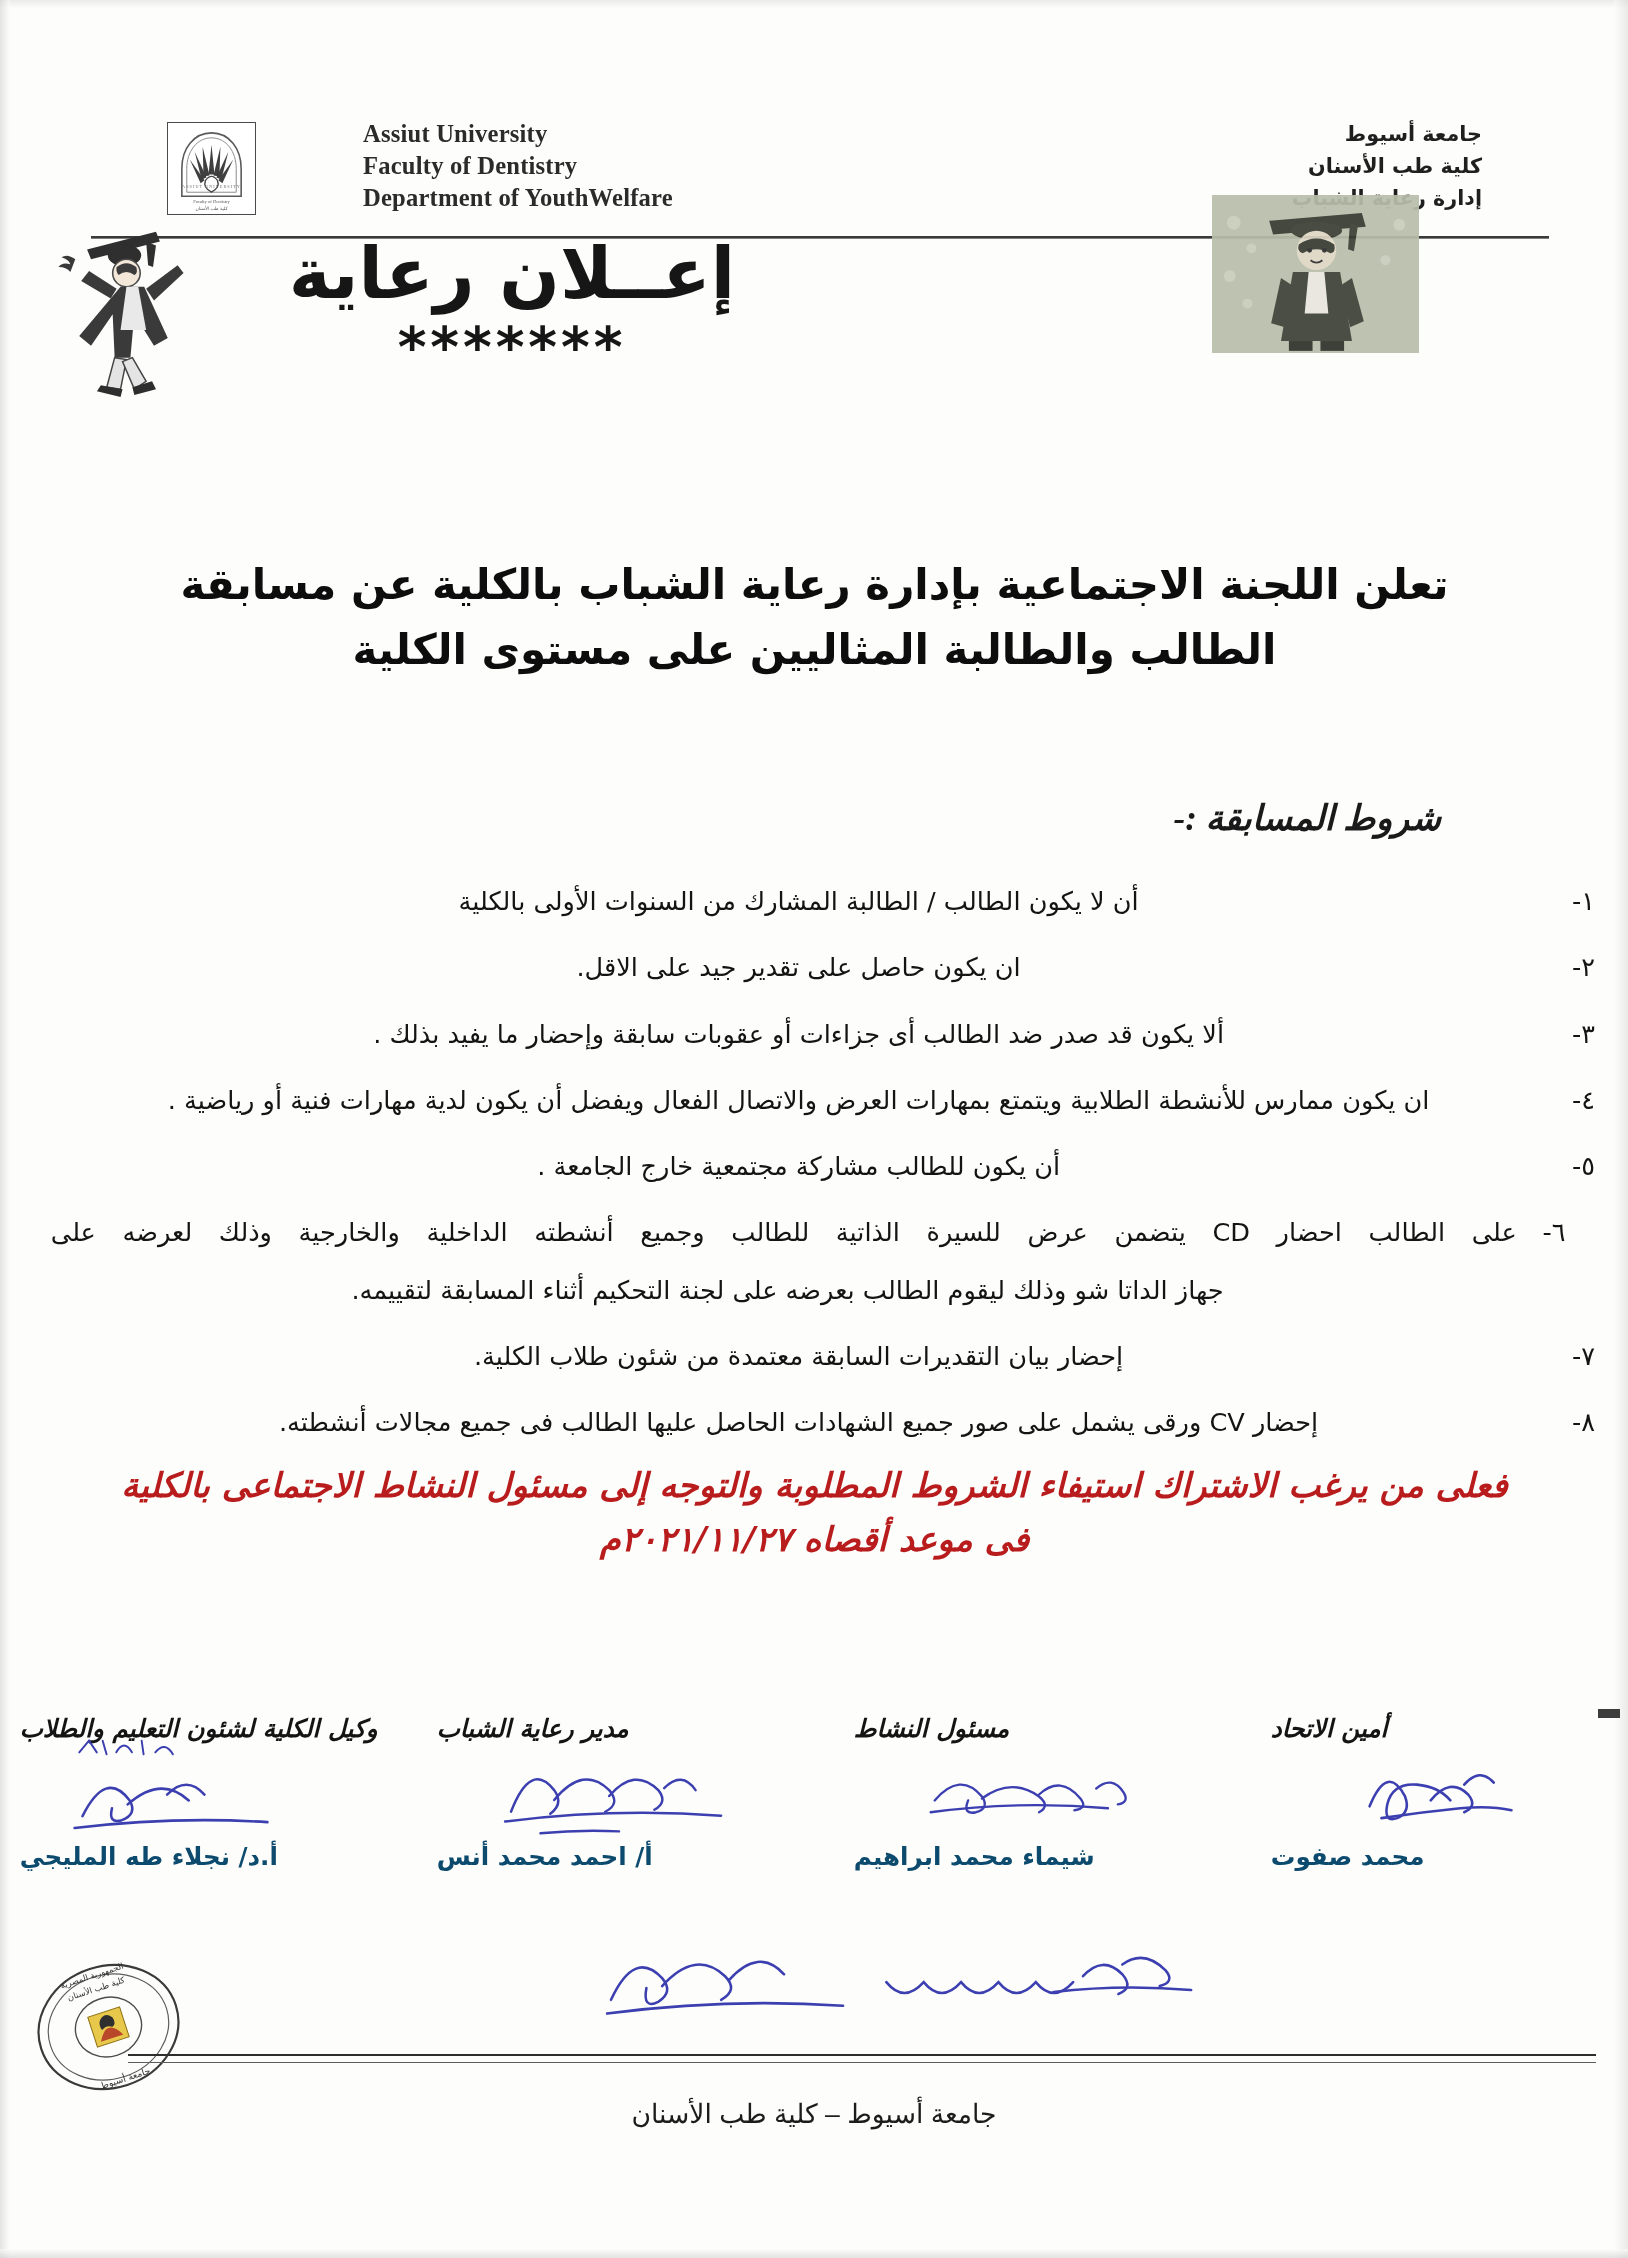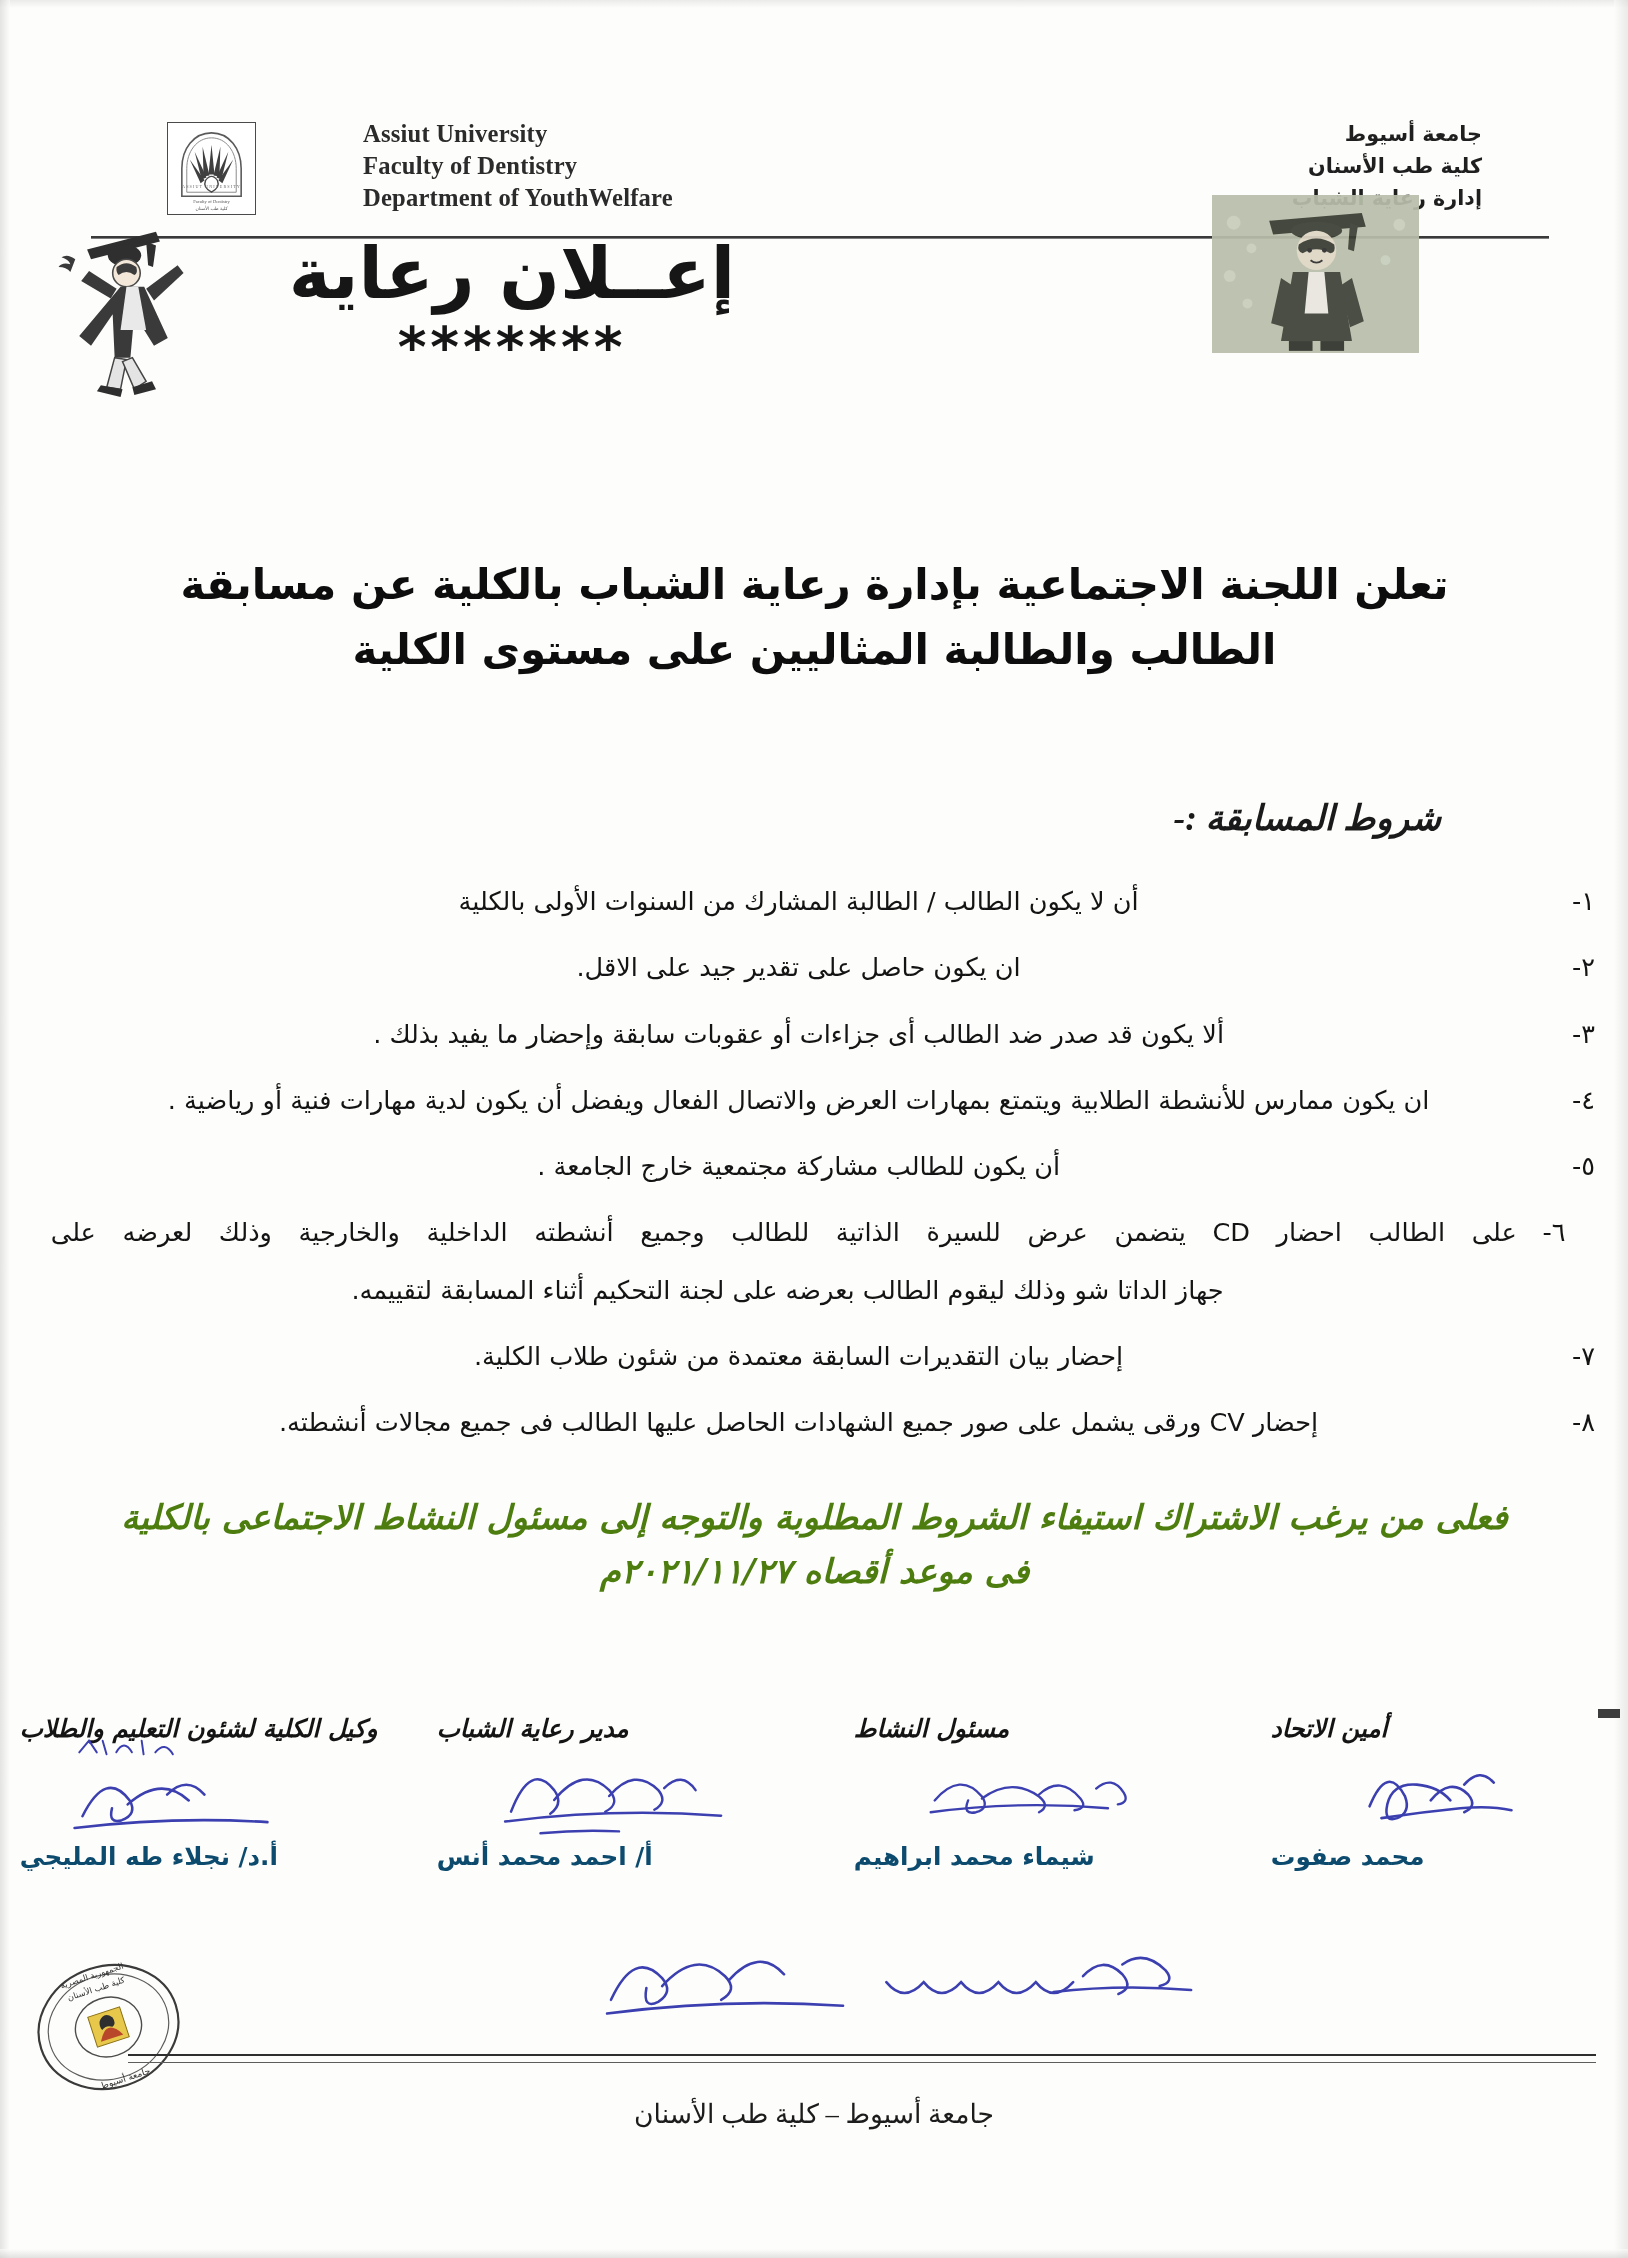--- a/index.html
+++ b/index.html
@@ -92,21 +92,21 @@
   .cond-num{flex:0 0 auto;padding-left:13.8px;white-space:nowrap;}
   .cond-text{flex:1 1 auto;text-align:center;}
   .cond-text.justify{text-align:justify;text-align-last:justify;padding:0 11.8px;}
   .cond-item.wide .cond-num{padding-right:29.6px;}
 
   
   .deadline{
     position:absolute;left:39px;top:1458px;width:1551px;
     text-align:center;direction:rtl;
     font-family:"DejaVu Serif","Liberation Serif",serif;
-    font-style:italic;font-weight:bold;font-size:34px;line-height:1.60;color:#4d7c0f;margin-top:32px;
+    font-style:italic;font-weight:bold;font-size:34px;line-height:1.60;color:#b91c1c;
   }
 
   
   .sig-row{
     position:absolute;left:19.7px;top:1714px;width:1576px;
     display:flex;flex-direction:row;justify-content:space-between;
     direction:rtl;
   }
   .sig-col{width:374px;text-align:left;position:relative;}
   .sig-col.narrow{width:325px;}
@@ -122,21 +122,21 @@
   }
   .ink{position:absolute;pointer-events:none;}
   .ink svg{display:block;}
 
   
   .seal{position:absolute;left:24.6px;top:1946px;width:167px;height:163px;}
   .hr-bottom-a{position:absolute;left:128px;top:2054px;width:1468px;height:0;border-top:2px solid #2e2e2e;}
   .hr-bottom-b{position:absolute;left:128px;top:2062px;width:1468px;height:0;border-top:1.2px solid #5d5d5d;}
   .footer-text{
     position:absolute;left:0;top:2098px;width:1628px;text-align:center;direction:rtl;
-    font-family:Liberation Serif, serif;
+    font-family:Liberation Sans, sans-serif;
     font-size:26.6px;color:#1c1c1c;
   }
   .edge-mark{position:absolute;right:7.9px;top:1709px;width:21.7px;height:8.9px;background:#3d3d3d;}
   .bottom-ink{position:absolute;left:591px;top:1931px;}
 </style>
 </head>
 <body>
 
 <div class="page">
 

